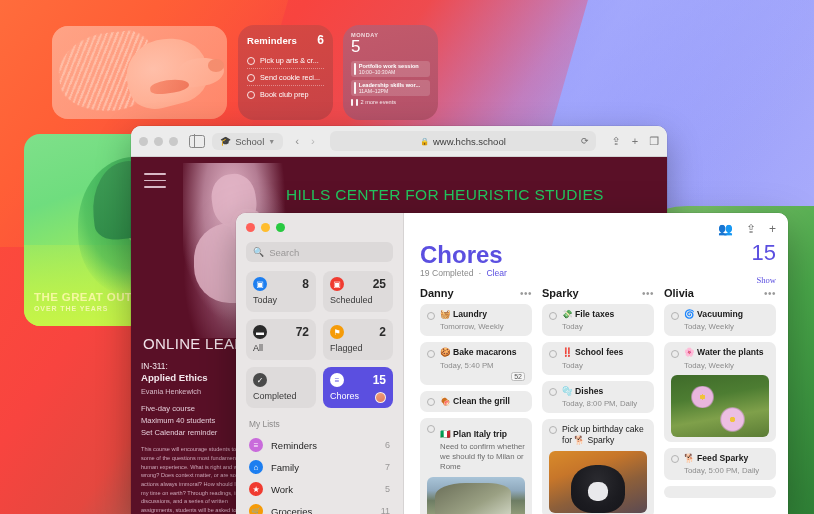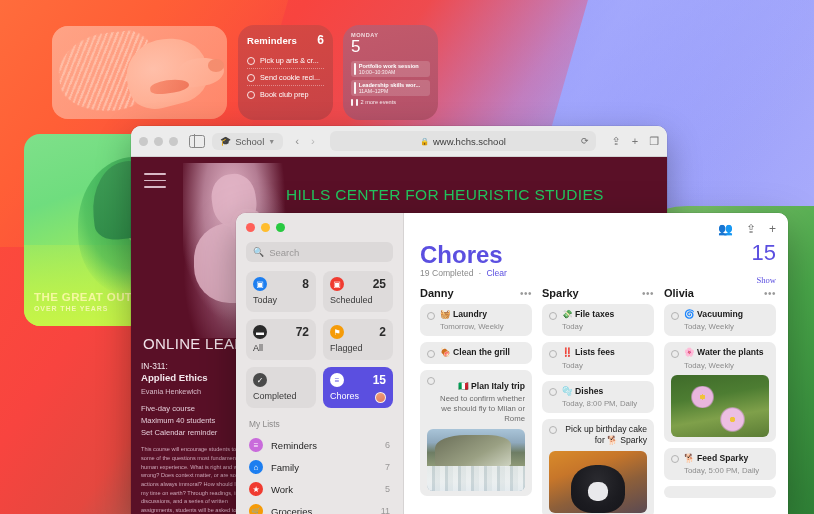--- a/index.html
+++ b/index.html
@@ -281,21 +281,21 @@
   .rm-show { position:absolute; right:12px; top:62px; font-size:8.6px; color:#5b4fe0;font-family:Liberation Serif, serif; }
 
   .rm-cols { display:flex; gap:10px; padding:9px 12px 0 16px; }
   .rm-col { flex:1; min-width:0; }
   .rm-colhead { display:flex; align-items:center; justify-content:space-between; margin-bottom:5px; }
   .rm-colname { font-size:11px; font-weight:700; color:#1a1a1a; }
   .rm-dots { font-size:10px; color:#9a9a9a; letter-spacing:.5px; }
   .rm-card {
     background:#ececec; border-radius:7px; padding:5px 7px; margin-bottom:6px; position:relative;
   }
-  .rm-row { display:flex; gap:5px; align-items:flex-start;text-align:right; }
+  .rm-row { display:flex; gap:5px; align-items:flex-start; }
   .rm-check {
     width:8px; height:8px; border-radius:50%; border:1px solid #b3b3b3;
     flex:0 0 auto; margin-top:2.5px;
   }
   .rm-task { font-size:8.6px; font-weight:700; color:#1a1a1a; line-height:1.3; }
   .rm-note { font-size:7.8px; color:#6c6c6c; font-weight:400; margin-top:1px; line-height:1.3; }
   .rm-when { font-size:7.8px; color:#8c8c8c; margin:2px 0 0 13px; }
   .rm-badge {
     position:absolute; right:7px; bottom:4px; font-size:7px; color:#555;
     border:.8px solid #bdbdbd; border-radius:2.5px; padding:0 2px; background:#f6f6f6;
@@ -582,20 +582,29 @@
         <div class="rm-card">
           <div class="rm-row">
             <span class="rm-check"></span>
             <span class="rm-task"><span>🧺</span> <span>Laundry</span></span>
           </div>
           <div class="rm-when">Tomorrow, Weekly</div>
         </div>
         <div class="rm-card">
           <div class="rm-row">
             <span class="rm-check"></span>
+            <span class="rm-task"><span>🍪</span> <span>Bake macarons</span></span>
+          </div>
+          <div class="rm-when">Today, 5:40 PM</div>
+          <div style="height:10px"></div>
+          <span class="rm-badge">52</span>
+        </div>
+        <div class="rm-card">
+          <div class="rm-row">
+            <span class="rm-check"></span>
             <span class="rm-task"><span>🍖</span> <span>Clean the grill</span></span>
           </div>
         </div>
         <div class="rm-card">
           <div class="rm-row">
             <span class="rm-check"></span>
             <span>
               <span class="rm-task"><span>🇮🇹</span> <span>Plan Italy trip</span></span>
               <div class="rm-note">Need to confirm whether we should fly to Milan or Rome</div>
             </span>
@@ -612,21 +621,21 @@
         <div class="rm-card">
           <div class="rm-row">
             <span class="rm-check"></span>
             <span class="rm-task"><span>💸</span> <span>File taxes</span></span>
           </div>
           <div class="rm-when">Today</div>
         </div>
         <div class="rm-card">
           <div class="rm-row">
             <span class="rm-check"></span>
-            <span class="rm-task"><span>‼️</span> <span>Lists fees</span></span>
+            <span class="rm-task"><span>‼️</span> <span>School fees</span></span>
           </div>
           <div class="rm-when">Today</div>
         </div>
         <div class="rm-card">
           <div class="rm-row">
             <span class="rm-check"></span>
             <span class="rm-task"><span>🫧</span> <span>Dishes</span></span>
           </div>
           <div class="rm-when">Today, 8:00 PM, Daily</div>
         </div>

